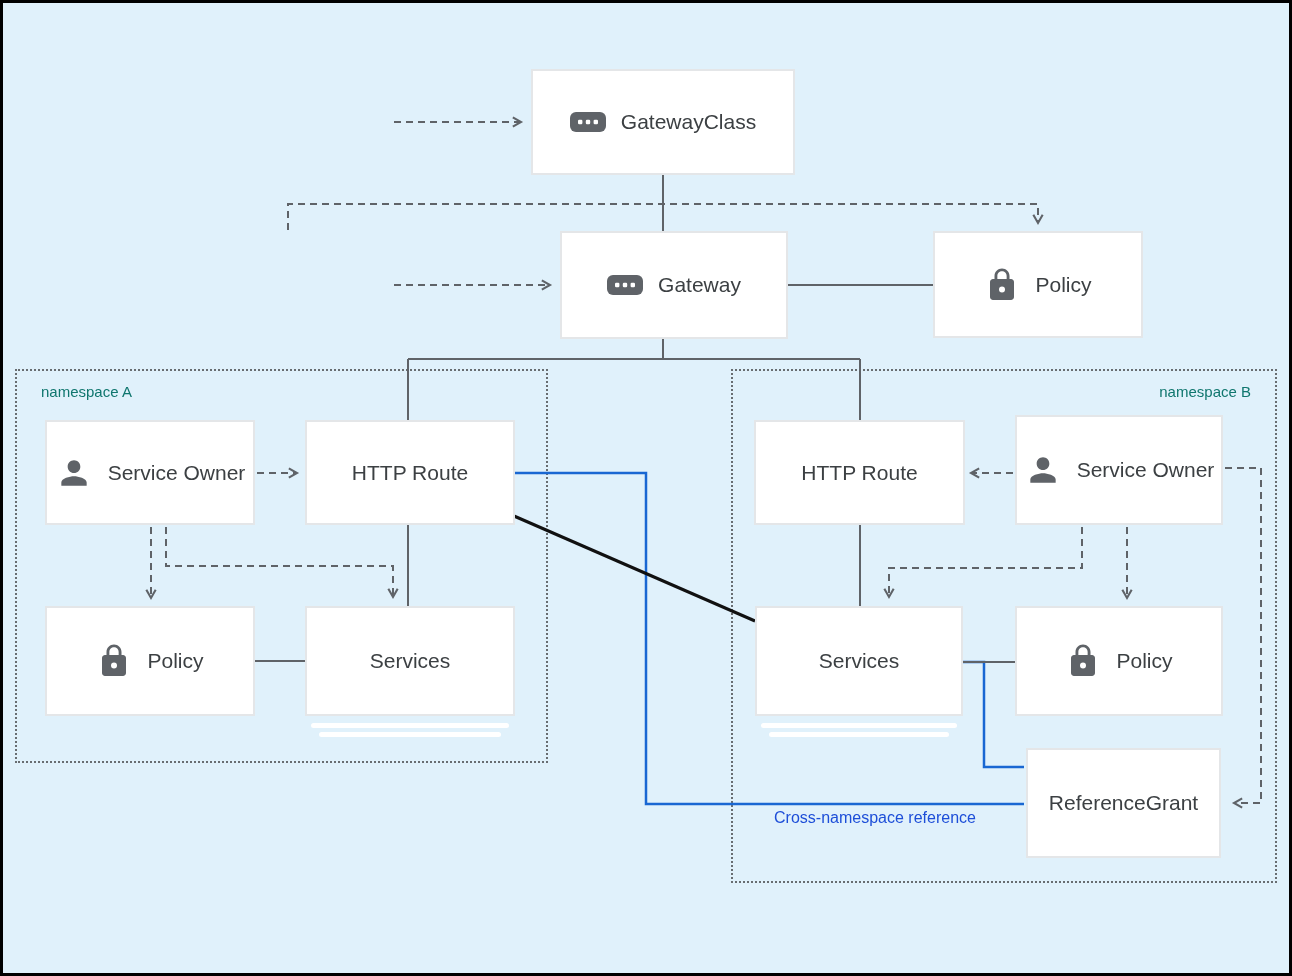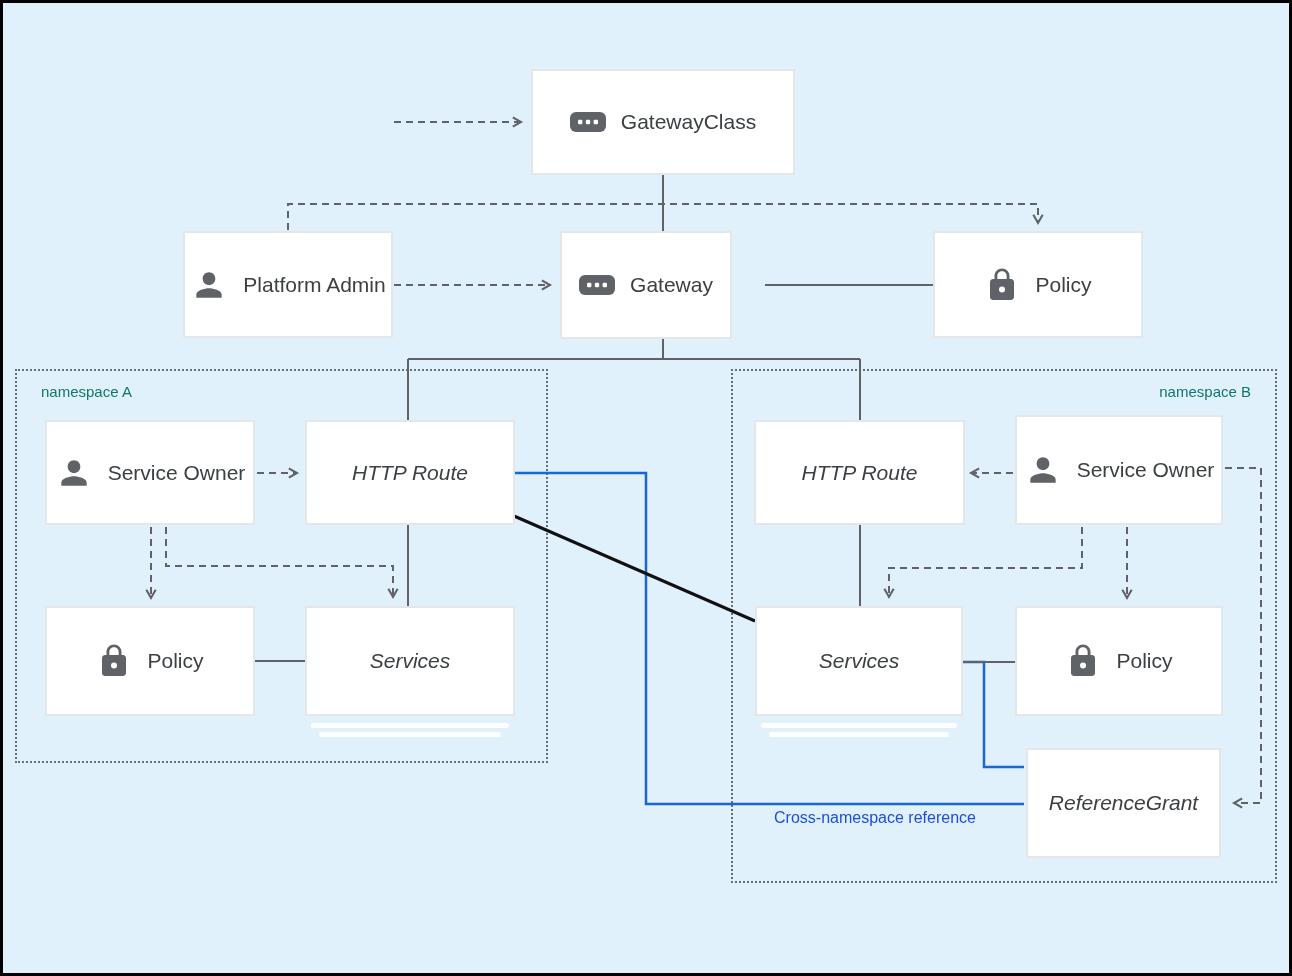--- a/index.html
+++ b/index.html
@@ -15,21 +15,21 @@
   .blue {stroke:#1967d2;stroke-width:2.5;}
   .blackline{stroke:#111;stroke-width:3;}
   .ns{position:absolute;border:2px dotted #686d71;box-sizing:border-box;}
   .ns-label{position:absolute;font-size:15px;color:#0f766e;white-space:nowrap;}
   .node{
     position:absolute;background:#fff;border:2px solid #e4e6e8;box-sizing:border-box;
     display:flex;align-items:center;justify-content:center;gap:15px;
     font-size:21px;line-height:1.32;color:#3c4043;
   }
   .node .label{max-width:150px;}
-  .node.centered .label{max-width:none;text-align:right;font-style:italic;}
+  .node.centered .label{max-width:none;text-align:right;}
   .icon{display:flex;align-items:center;justify-content:center;flex:none;}
   .stack{position:absolute;height:5px;background:#fff;border-radius:2.5px;}
   .xns-label{
     position:absolute;left:752px;top:806px;width:240px;text-align:center;
     font-size:16px;color:#1d4ed8;
   }
 </style>
 </head>
 <body>
 
@@ -80,30 +80,22 @@
       <svg width="36" height="20" viewBox="0 0 36 20">
         <rect width="36" height="20" rx="6" fill="#5f6368"></rect>
         <rect x="8" y="7.8" width="4.4" height="4.4" rx="1.2" fill="#fff"></rect>
         <rect x="15.8" y="7.8" width="4.4" height="4.4" rx="1.2" fill="#fff"></rect>
         <rect x="23.6" y="7.8" width="4.4" height="4.4" rx="1.2" fill="#fff"></rect>
       </svg>
     </span>
     <span class="label">GatewayClass</span>
   </div>
 
-  <div class="node" style="left:180px;top:228px;width:210px;height:107px;">
-    <span class="icon">
-      <svg width="38" height="38" viewBox="0 0 24 24" fill="#5f6368">
-        <path d="M12 12c2.21 0 4-1.79 4-4s-1.79-4-4-4-4 1.79-4 4 1.79 4 4 4zm0 2c-2.67 0-8 1.34-8 4v2h16v-2c0-2.66-5.33-4-8-4z"></path>
-      </svg>
-    </span>
-    <span class="label">Platform Admin</span>
-  </div>
 
-  <div class="node" style="left:557px;top:228px;width:172px;height:108px;">
+  <div class="node" style="left:557px;top:228px;width:228px;height:108px;">
     <span class="icon">
       <svg width="36" height="20" viewBox="0 0 36 20">
         <rect width="36" height="20" rx="6" fill="#5f6368"></rect>
         <rect x="8" y="7.8" width="4.4" height="4.4" rx="1.2" fill="#fff"></rect>
         <rect x="15.8" y="7.8" width="4.4" height="4.4" rx="1.2" fill="#fff"></rect>
         <rect x="23.6" y="7.8" width="4.4" height="4.4" rx="1.2" fill="#fff"></rect>
       </svg>
     </span>
     <span class="label">Gateway</span>
   </div>

